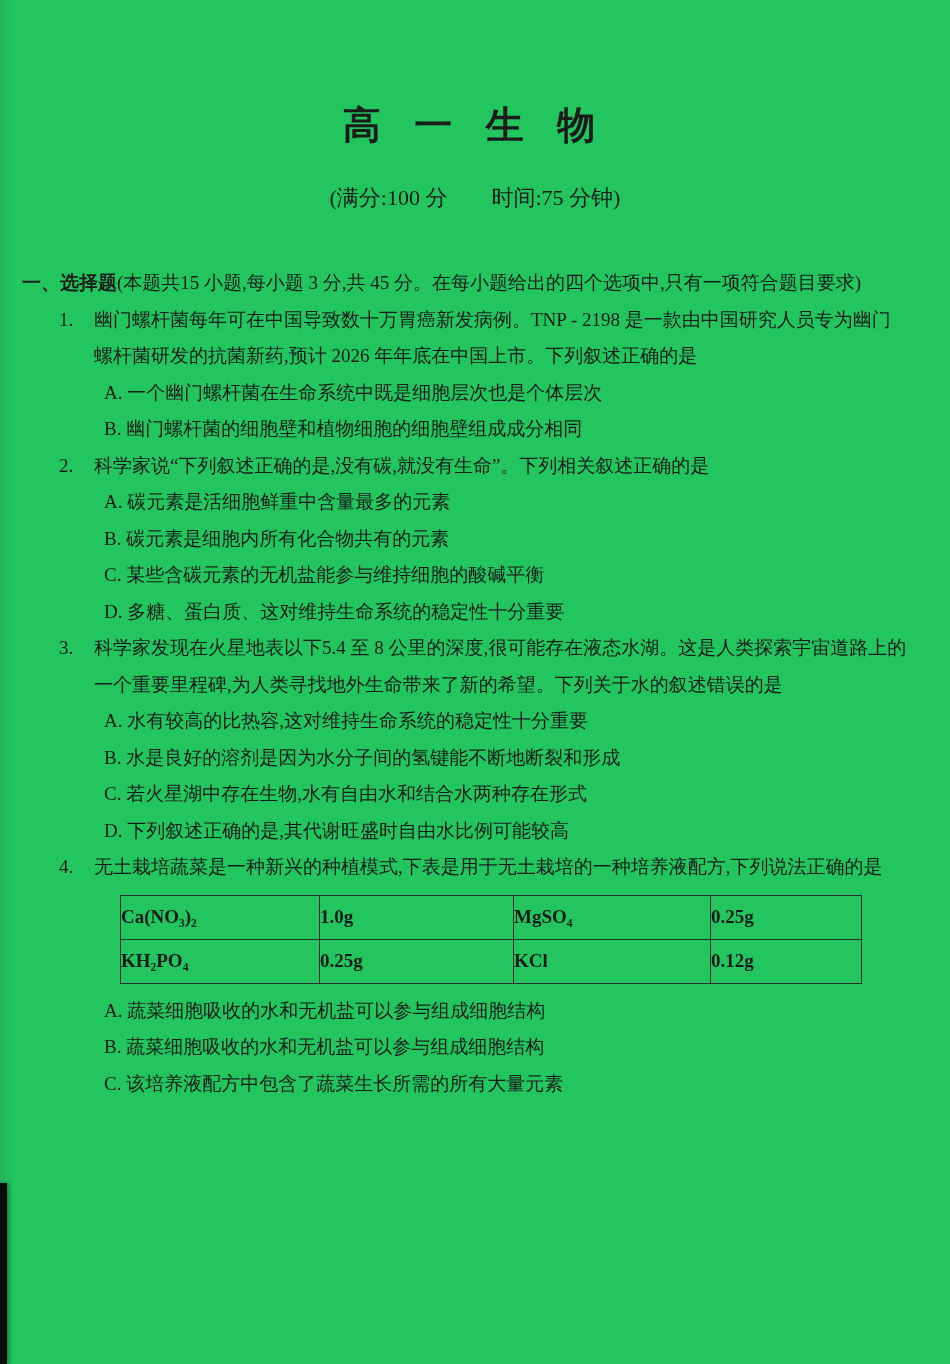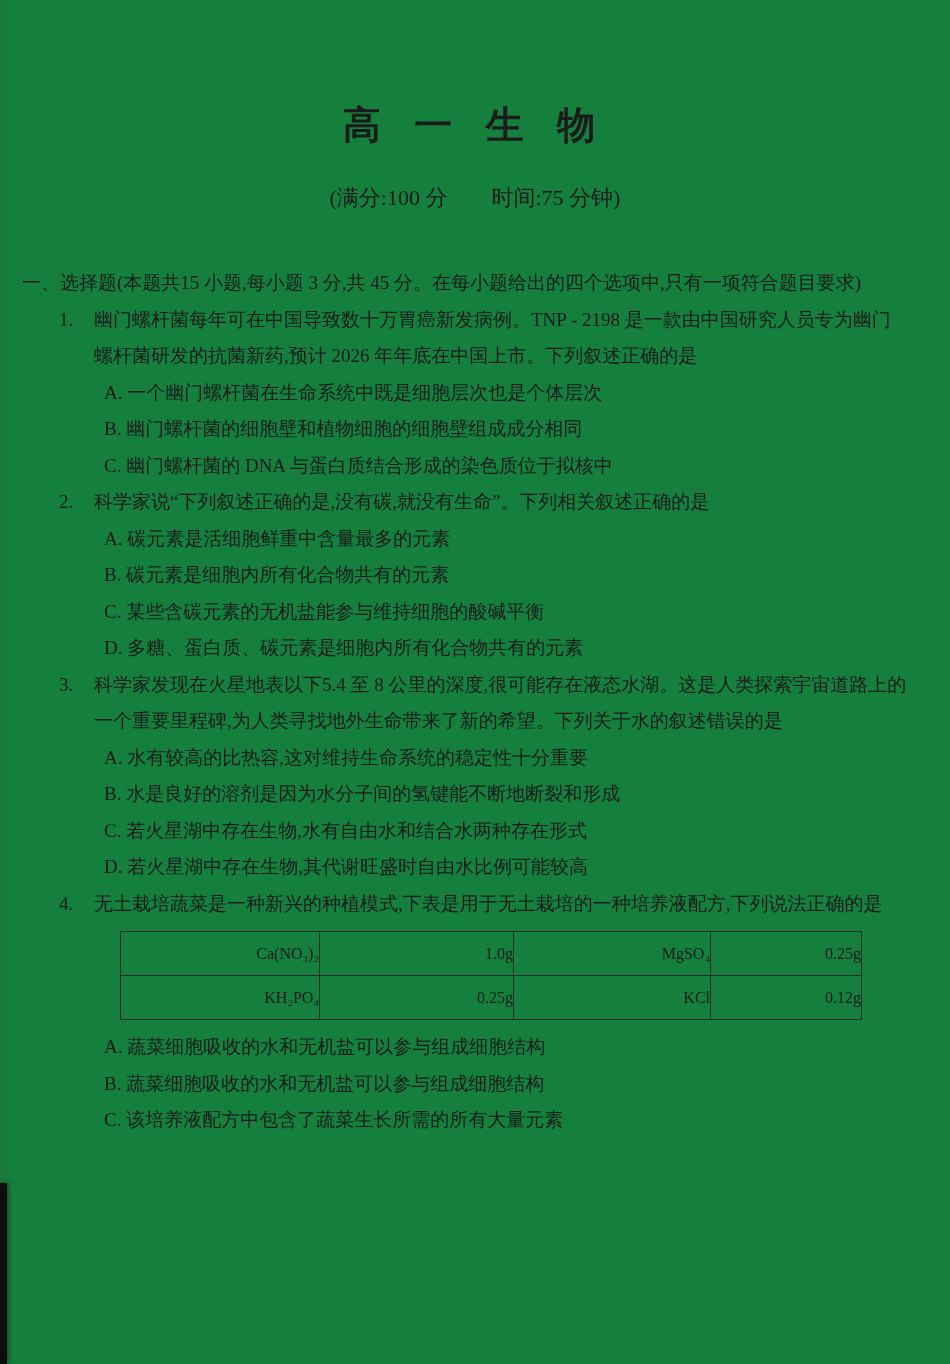--- a/index.html
+++ b/index.html
@@ -1,21 +1,21 @@
 <!DOCTYPE html>
 <html><head>
 <meta charset="utf-8">
 <style>
   html, body { margin: 0; padding: 0; background: #e8e8e6; }
   .page {
     position: relative;
     width: 950px;
     height: 1364px;
     margin: 0 auto;
-    background: #15803d;
+    background: #22c55e;
     overflow: hidden;
     font-family: "Liberation Serif", "DejaVu Serif", serif;
     color: #1b1b1b;
   }
   .scan-edge {
     position: absolute; left: 0; top: 0; width: 14px; height: 100%;
     background: linear-gradient(to right, rgba(60,60,58,0.12), rgba(0,0,0,0));
     pointer-events: none;
   }
   .scan-strip {
@@ -33,39 +33,40 @@
     text-align: center;
     font-size: 22px;
   }
   .content {
     margin-top: 52px;
     padding: 0 42px 0 22px;
     font-size: 19px;
     line-height: 36.5px;
   }
   .section-heading { margin: 0; }
-  .section-label { font-weight: 400; }
+  .section-label { font-weight: 700; }
   .question { margin: 0; }
   .stem { margin: 0; padding-left: 72px; position: relative; }
   .num { position: absolute; left: 37px; }
   .option { margin: 0; padding-left: 82px; }
   table.formula-table {
     border-collapse: collapse;
     table-layout: fixed;
     width: 737px;
     margin: 9px 0 9px 98px;
   }
   table.formula-table td {
     border: 1px solid #2b2b2b;
     height: 43px;
-    text-align: right;
+    text-align: left;
     vertical-align: middle;
-    font-size: 16px;
+    font-size: 19px;
     padding: 0;
     line-height: 22px;
+    font-weight: bold;
   }
   .col1 { width: 198px; }
   .col2 { width: 193px; }
   .col3 { width: 196px; }
   .col4 { width: 150px; }
 </style>
 </head>
 <body>
 
 <div class="page">
@@ -76,37 +77,36 @@
   <div class="subtitle">(满分:100 分　　时间:75 分钟)</div>
 
   <div class="content">
 
     <p class="section-heading"><span class="section-label">一、选择题</span><span>(本题共15 小题,每小题 3 分,共 45 分。在每小题给出的四个选项中,只有一项符合题目要求)</span></p>
 
     <div class="question">
       <p class="stem"><span class="num">1.</span><span>幽门螺杆菌每年可在中国导致数十万胃癌新发病例。TNP - 2198 是一款由中国研究人员专为幽门螺杆菌研发的抗菌新药,预计 2026 年年底在中国上市。下列叙述正确的是</span></p>
       <p class="option">A. 一个幽门螺杆菌在生命系统中既是细胞层次也是个体层次</p>
       <p class="option">B. 幽门螺杆菌的细胞壁和植物细胞的细胞壁组成成分相同</p>
-      <p class="option">C. 幽门螺杆菌的 DNA 与蛋白质结合形成的染色质位于拟核中</p>
     </div>
 
     <div class="question">
       <p class="stem"><span class="num">2.</span><span>科学家说“下列叙述正确的是,没有碳,就没有生命”。下列相关叙述正确的是</span></p>
       <p class="option">A. 碳元素是活细胞鲜重中含量最多的元素</p>
       <p class="option">B. 碳元素是细胞内所有化合物共有的元素</p>
       <p class="option">C. 某些含碳元素的无机盐能参与维持细胞的酸碱平衡</p>
-      <p class="option">D. 多糖、蛋白质、碳元素是细胞内所有化合物共有的元素</p>
+      <p class="option">D. 多糖、蛋白质、这对维持生命系统的稳定性十分重要</p>
     </div>
 
     <div class="question">
       <p class="stem"><span class="num">3.</span><span>科学家发现在火星地表以下5.4 至 8 公里的深度,很可能存在液态水湖。这是人类探索宇宙道路上的一个重要里程碑,为人类寻找地外生命带来了新的希望。下列关于水的叙述错误的是</span></p>
       <p class="option">A. 水有较高的比热容,这对维持生命系统的稳定性十分重要</p>
       <p class="option">B. 水是良好的溶剂是因为水分子间的氢键能不断地断裂和形成</p>
       <p class="option">C. 若火星湖中存在生物,水有自由水和结合水两种存在形式</p>
-      <p class="option">D. 若火星湖中存在生物,其代谢旺盛时自由水比例可能较高</p>
+      <p class="option">D. 下列叙述正确的是,其代谢旺盛时自由水比例可能较高</p>
     </div>
 
     <div class="question">
       <p class="stem"><span class="num">4.</span><span>无土栽培蔬菜是一种新兴的种植模式,下表是用于无土栽培的一种培养液配方,下列说法正确的是</span></p>
 
       <table class="formula-table">
         <tbody>
             <tr>
           <td class="col1">Ca(NO₃)₂</td>
           <td class="col2">1.0g</td>

